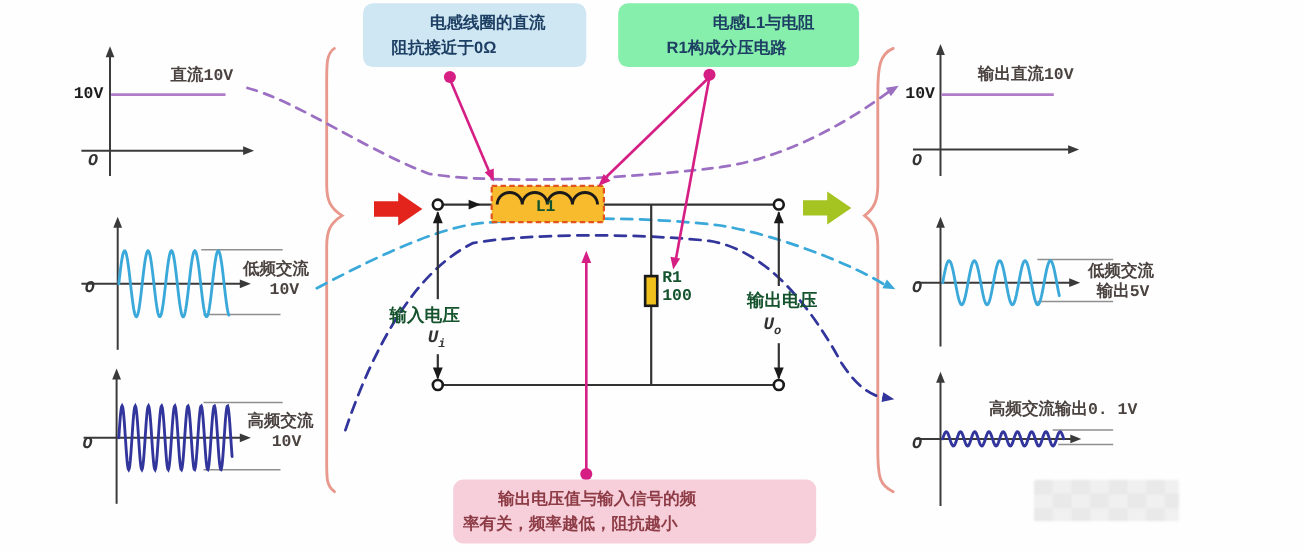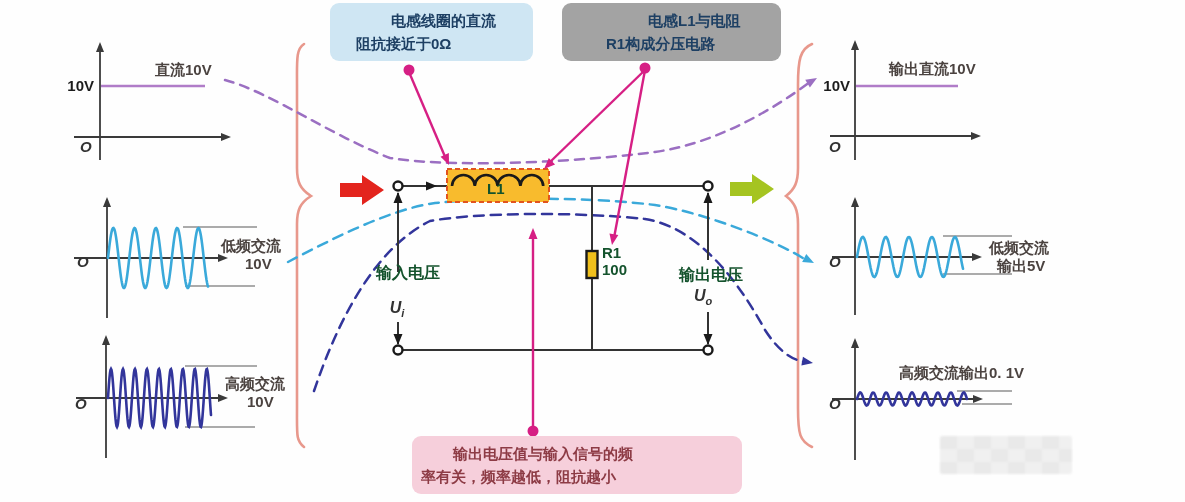--- a/index.html
+++ b/index.html
@@ -3,31 +3,31 @@
 <meta charset="utf-8">
 <style>
   html,body { margin:0; padding:0; background:#ffffff; }
   #canvas {
     position:relative; width:1185px; height:502px; overflow:hidden;
     background:#fefefe; font-family:"Liberation Sans", sans-serif;
   }
   svg { position:absolute; left:0; top:0; }
 
   
-  .lbl { position:absolute; font-family:Liberation Sans, sans-serif; font-size:15px;
+  .lbl { position:absolute; font-family:Liberation Mono, monospace; font-size:15px;
          font-weight:600; color:#4b4340; white-space:nowrap; line-height:1.1; }
   .tick { color:#1c1c1c; text-align:right; }
   .origin { font-style:italic; color:#333; }
   .clabel { color:#14532d; }
 
   
   .callout { position:absolute; border-radius:9px; font-size:15px; font-weight:bold;
              padding:7px 9px 6px 9px; line-height:1.5; white-space:nowrap; }
   .co-blue  { background:#cfe6f3; color:#1d3f63;padding-left:26px; }
-  .co-green { background:#a3a3a3; color:#1d3f63;padding-left:44px; }
+  .co-green { background:#86efac; color:#1d3f63;padding-left:44px; }
   .co-pink  { background:#f6cfdb; color:#8d3b45; }
 
   
   .axis  { stroke:#3a3a3a; stroke-width:1.8; fill:none; }
   .wire  { stroke:#333333; stroke-width:2; fill:none; }
   .ref   { stroke:#8f8f8f; stroke-width:1.4; }
   .wave  { fill:none; stroke-width:2.6; stroke-linecap:round; }
   .cyan  { stroke:#3aa9da; }
   .navy  { stroke:#32359b; }
   .dcline{ stroke:#b07cc8; stroke-width:2.4; }
@@ -194,21 +194,21 @@
 <div class="lbl" style="left:997px; top:258px;">输出5V</div>
 <div class="lbl origin" style="left:829px; top:254px;">O</div>
 
 <div class="lbl" style="left:899px; top:365px;">高频交流输出0. 1V</div>
 <div class="lbl origin" style="left:829px; top:396px;">O</div>
 
 <div class="lbl clabel" style="left:487px; top:181px; font-size:15px;">L1</div>
 <div class="lbl clabel" style="left:602px; top:245px;">R1</div>
 <div class="lbl clabel" style="left:602px; top:262px;">100</div>
 
-<div class="lbl clabel" style="left:354px; top:264px; width:86px; text-align:right; font-size:16px;">输入电压</div>
+<div class="lbl clabel" style="left:354px; top:280px; width:86px; text-align:left; font-size:16px;">输入电压</div>
 <div class="lbl origin" style="left:382px; top:299px; width:30px; text-align:center; font-size:16px;"><span>U</span><sub style="font-size:11px;">i</sub></div>
 
 <div class="lbl clabel" style="left:668px; top:266px; width:86px; text-align:center; font-size:16px;">输出电压</div>
 <div class="lbl origin" style="left:694px; top:287px; width:30px; text-align:left; font-size:16px;"><span>U</span><sub style="font-size:11px;">o</sub></div>
 
 <div class="callout co-blue" style="left:330px; top:3px; width:168px;">
   <div style="padding-left:35px;">电感线圈的直流</div>
   <div>阻抗接近于0Ω</div>
 </div>
 

